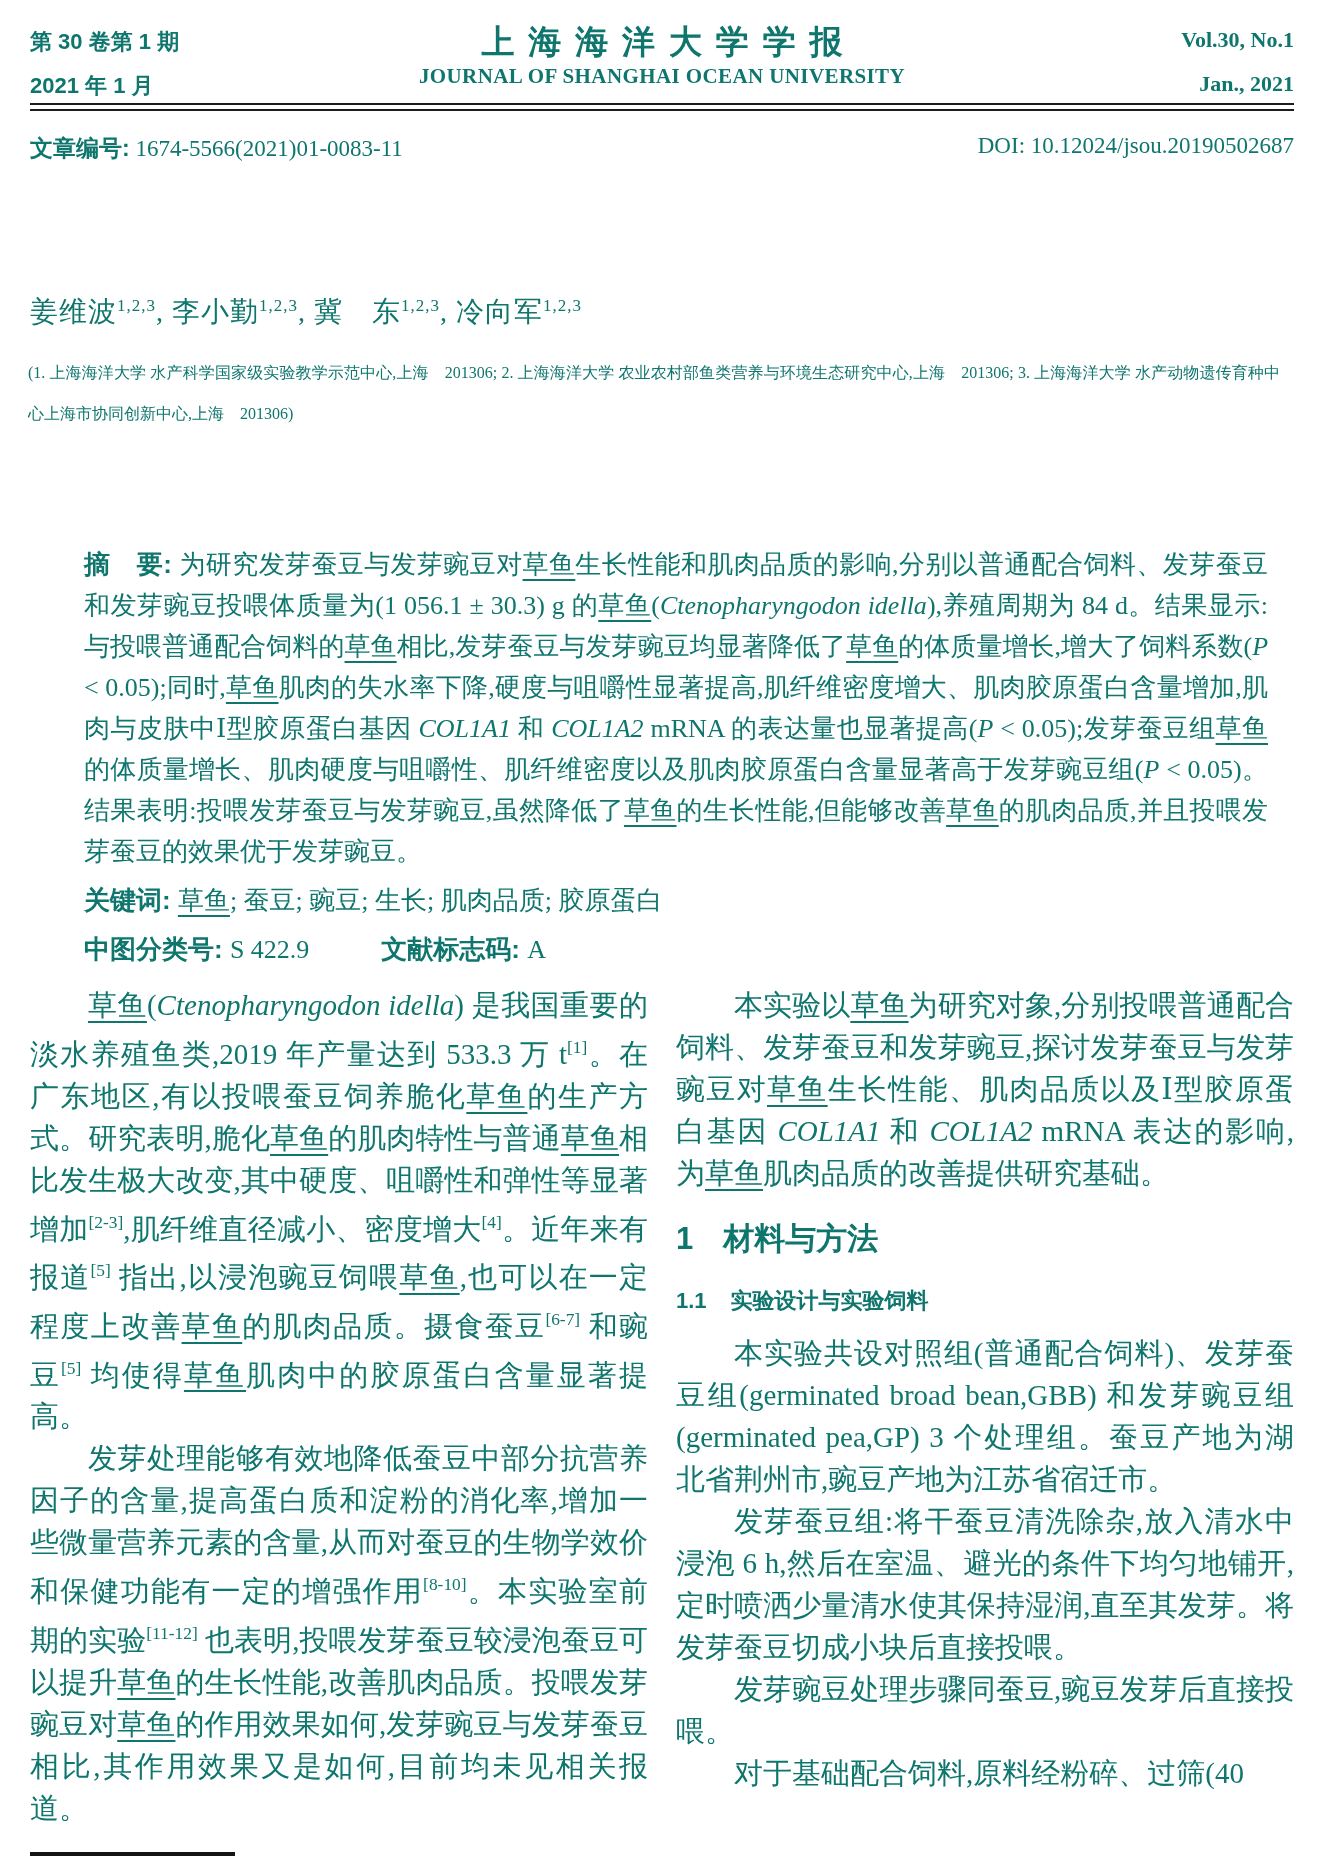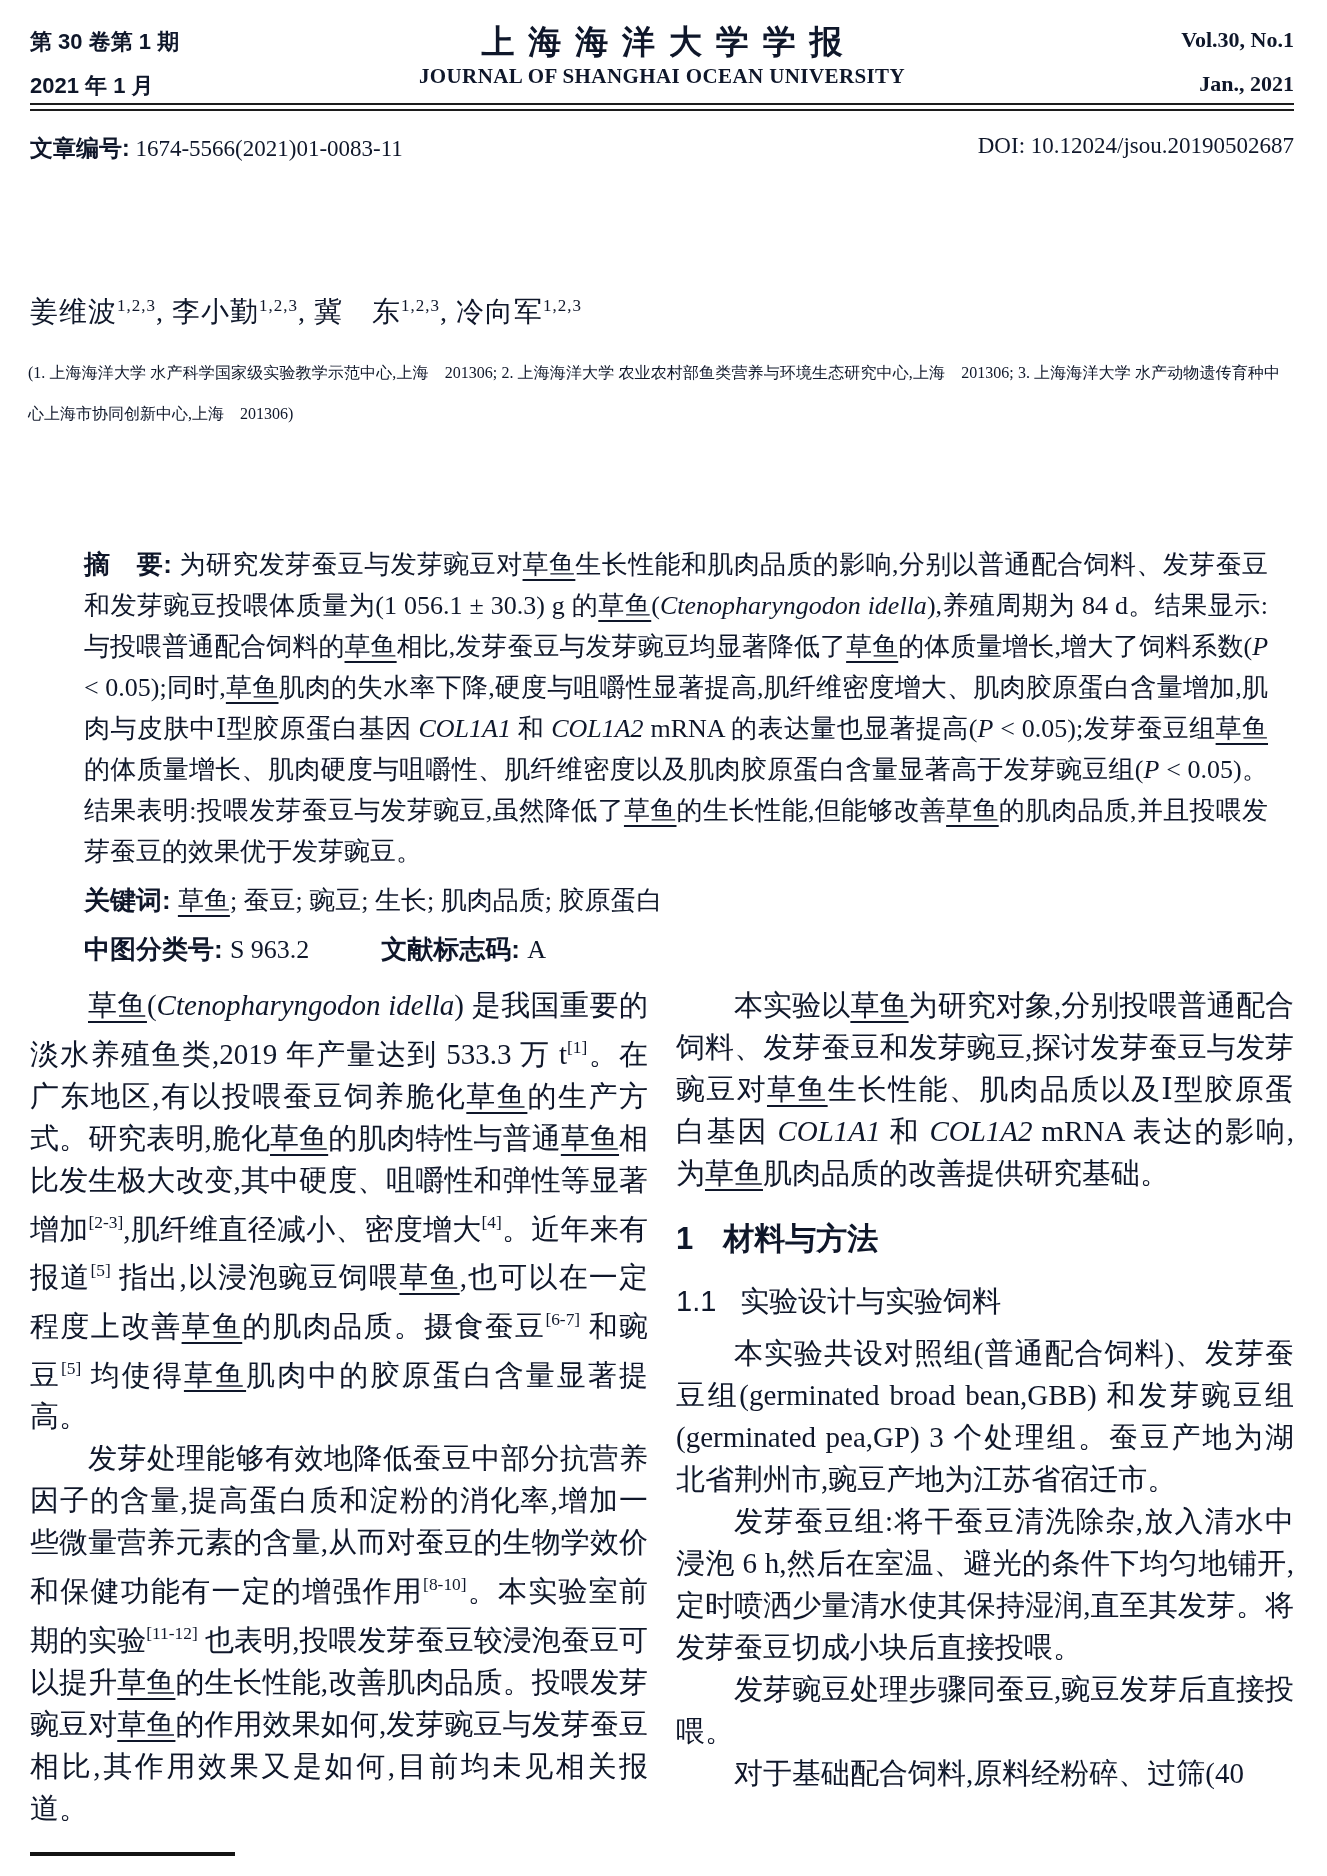--- a/index.html
+++ b/index.html
@@ -1,19 +1,19 @@
 <!DOCTYPE html>
 <html><head>
 <meta charset="utf-8">
 <style>
   * { margin:0; padding:0; box-sizing:border-box; }
   html,body { background:#ffffff; }
   .page {
     position:relative; width:1327px; height:1876px; overflow:hidden;
-    background:#ffffff; color:#0f172a;
+    background:#ffffff; color:#0f766e;
     font-family:"Liberation Serif","DejaVu Serif",serif;
   }
   .hei { font-family:"Liberation Sans","DejaVu Sans",sans-serif; }
 
   
   .h-row { position:absolute; left:30px; right:33px; }
   .h-row1 { top:20px; height:46px; }
   .h-row2 { top:64px; height:36px; }
   .h-left  { position:absolute; left:0; top:7px; font-size:22px; font-weight:bold; }
   .h-right { position:absolute; right:0; top:7px; font-size:22px; font-weight:bold;margin-left:36px; }
@@ -51,21 +51,21 @@
   .cols { position:absolute; left:30px; right:33px; top:984px; display:flex; gap:28px; }
   .col { width:618px; font-size:29px; line-height:42px; text-align:justify; }
   .col p { text-indent:2em; }
   .col sup { font-size:0.6em; }
   .sec-h1 {
     font-size:31px; font-weight:600; text-indent:0;
     margin:24px 0 20px; font-family:"Liberation Sans","DejaVu Sans",sans-serif;
   }
   .sec-h1 .sec-num { margin-right:30px; }
   .sec-h2 {
-    font-size:29px; font-weight:normal; text-indent:0;
+    font-size:22px; font-weight:bold; text-indent:0;
     margin:12px 0 10px; font-family:"Liberation Sans","DejaVu Sans",sans-serif;
   }
   .sec-h2 .sec-num { margin-right:24px; }
 
   
   .foot-rule { position:absolute; left:30px; top:1852px; width:205px; height:4px; background:#141414; }
 </style>
 </head>
 <body>
 
@@ -89,21 +89,21 @@
     </span>
     <span>DOI: 10.12024/jsou.20190502687</span>
   </div>
 
   <div class="authors"><span>姜维波</span><sup>1,2,3</sup><span>,  李小勤</span><sup>1,2,3</sup><span>,  冀　东</span><sup>1,2,3</sup><span>,  冷向军</span><sup>1,2,3</sup></div>
   <p class="affil">(1. 上海海洋大学 水产科学国家级实验教学示范中心,上海　201306; 2. 上海海洋大学 农业农村部鱼类营养与环境生态研究中心,上海　201306; 3. 上海海洋大学 水产动物遗传育种中心上海市协同创新中心,上海　201306)</p>
 
   <div class="abstract">
     <p class="abs"><span class="abs-label">摘　要: </span><span><span>为研究发芽蚕豆与发芽豌豆对</span><span style="text-decoration: underline; text-underline-offset: 6px;">草鱼</span><span>生长性能和肌肉品质的影响,分别以普通配合饲料、发芽蚕豆和发芽豌豆投喂体质量为(1 056.1 ± 30.3) g 的</span><span style="text-decoration: underline; text-underline-offset: 6px;">草鱼</span><span>(</span><span style="font-style: italic;">Ctenopharyngodon idella</span><span>),养殖周期为 84 d。结果显示:与投喂普通配合饲料的</span><span style="text-decoration: underline; text-underline-offset: 6px;">草鱼</span><span>相比,发芽蚕豆与发芽豌豆均显著降低了</span><span style="text-decoration: underline; text-underline-offset: 6px;">草鱼</span><span>的体质量增长,增大了饲料系数(</span><span style="font-style: italic;">P</span><span> &lt; 0.05);同时,</span><span style="text-decoration: underline; text-underline-offset: 6px;">草鱼</span><span>肌肉的失水率下降,硬度与咀嚼性显著提高,肌纤维密度增大、肌肉胶原蛋白含量增加,肌肉与皮肤中Ⅰ型胶原蛋白基因 </span><span style="font-style: italic;">COL1A1</span><span> 和 </span><span style="font-style: italic;">COL1A2</span><span> mRNA 的表达量也显著提高(</span><span style="font-style: italic;">P</span><span> &lt; 0.05);发芽蚕豆组</span><span style="text-decoration: underline; text-underline-offset: 6px;">草鱼</span><span>的体质量增长、肌肉硬度与咀嚼性、肌纤维密度以及肌肉胶原蛋白含量显著高于发芽豌豆组(</span><span style="font-style: italic;">P</span><span> &lt; 0.05)。结果表明:投喂发芽蚕豆与发芽豌豆,虽然降低了</span><span style="text-decoration: underline; text-underline-offset: 6px;">草鱼</span><span>的生长性能,但能够改善</span><span style="text-decoration: underline; text-underline-offset: 6px;">草鱼</span><span>的肌肉品质,并且投喂发芽蚕豆的效果优于发芽豌豆。</span></span></p>
     <p class="kw"><span class="kw-label">关键词: </span><span><span style="text-decoration: underline; text-underline-offset: 6px;">草鱼</span><span>; 蚕豆; 豌豆; 生长; 肌肉品质; 胶原蛋白</span></span></p>
-    <p class="clc"><span class="clc-label">中图分类号: </span><span>S 963.2</span><span class="gap"></span><span class="clc-label">文献标志码: </span><span>A</span></p>
+    <p class="clc"><span class="clc-label">中图分类号: </span><span>S 422.9</span><span class="gap"></span><span class="clc-label">文献标志码: </span><span>A</span></p>
   </div>
 
   <div class="cols">
     <div class="col">
       <p><span style="text-decoration: underline; text-underline-offset: 6px;">草鱼</span><span>(</span><span style="font-style: italic;">Ctenopharyngodon idella</span><span>) 是我国重要的淡水养殖鱼类,2019 年产量达到 533.3 万 t</span><sup>[1]</sup><span>。在广东地区,有以投喂蚕豆饲养脆化</span><span style="text-decoration: underline; text-underline-offset: 6px;">草鱼</span><span>的生产方式。研究表明,脆化</span><span style="text-decoration: underline; text-underline-offset: 6px;">草鱼</span><span>的肌肉特性与普通</span><span style="text-decoration: underline; text-underline-offset: 6px;">草鱼</span><span>相比发生极大改变,其中硬度、咀嚼性和弹性等显著增加</span><sup>[2-3]</sup><span>,肌纤维直径减小、密度增大</span><sup>[4]</sup><span>。近年来有报道</span><sup>[5]</sup><span> 指出,以浸泡豌豆饲喂</span><span style="text-decoration: underline; text-underline-offset: 6px;">草鱼</span><span>,也可以在一定程度上改善</span><span style="text-decoration: underline; text-underline-offset: 6px;">草鱼</span><span>的肌肉品质。摄食蚕豆</span><sup>[6-7]</sup><span> 和豌豆</span><sup>[5]</sup><span> 均使得</span><span style="text-decoration: underline; text-underline-offset: 6px;">草鱼</span><span>肌肉中的胶原蛋白含量显著提高。</span></p>
       <p><span>发芽处理能够有效地降低蚕豆中部分抗营养因子的含量,提高蛋白质和淀粉的消化率,增加一些微量营养元素的含量,从而对蚕豆的生物学效价和保健功能有一定的增强作用</span><sup>[8-10]</sup><span>。本实验室前期的实验</span><sup>[11-12]</sup><span> 也表明,投喂发芽蚕豆较浸泡蚕豆可以提升</span><span style="text-decoration: underline; text-underline-offset: 6px;">草鱼</span><span>的生长性能,改善肌肉品质。投喂发芽豌豆对</span><span style="text-decoration: underline; text-underline-offset: 6px;">草鱼</span><span>的作用效果如何,发芽豌豆与发芽蚕豆相比,其作用效果又是如何,目前均未见相关报道。</span></p>
     </div>
     <div class="col">
       <p><span>本实验以</span><span style="text-decoration: underline; text-underline-offset: 6px;">草鱼</span><span>为研究对象,分别投喂普通配合饲料、发芽蚕豆和发芽豌豆,探讨发芽蚕豆与发芽豌豆对</span><span style="text-decoration: underline; text-underline-offset: 6px;">草鱼</span><span>生长性能、肌肉品质以及Ⅰ型胶原蛋白基因 </span><span style="font-style: italic;">COL1A1</span><span> 和 </span><span style="font-style: italic;">COL1A2</span><span> mRNA 表达的影响,为</span><span style="text-decoration: underline; text-underline-offset: 6px;">草鱼</span><span>肌肉品质的改善提供研究基础。</span></p>
       <h2 class="sec-h1"><span class="sec-num">1</span><span>材料与方法</span></h2>

